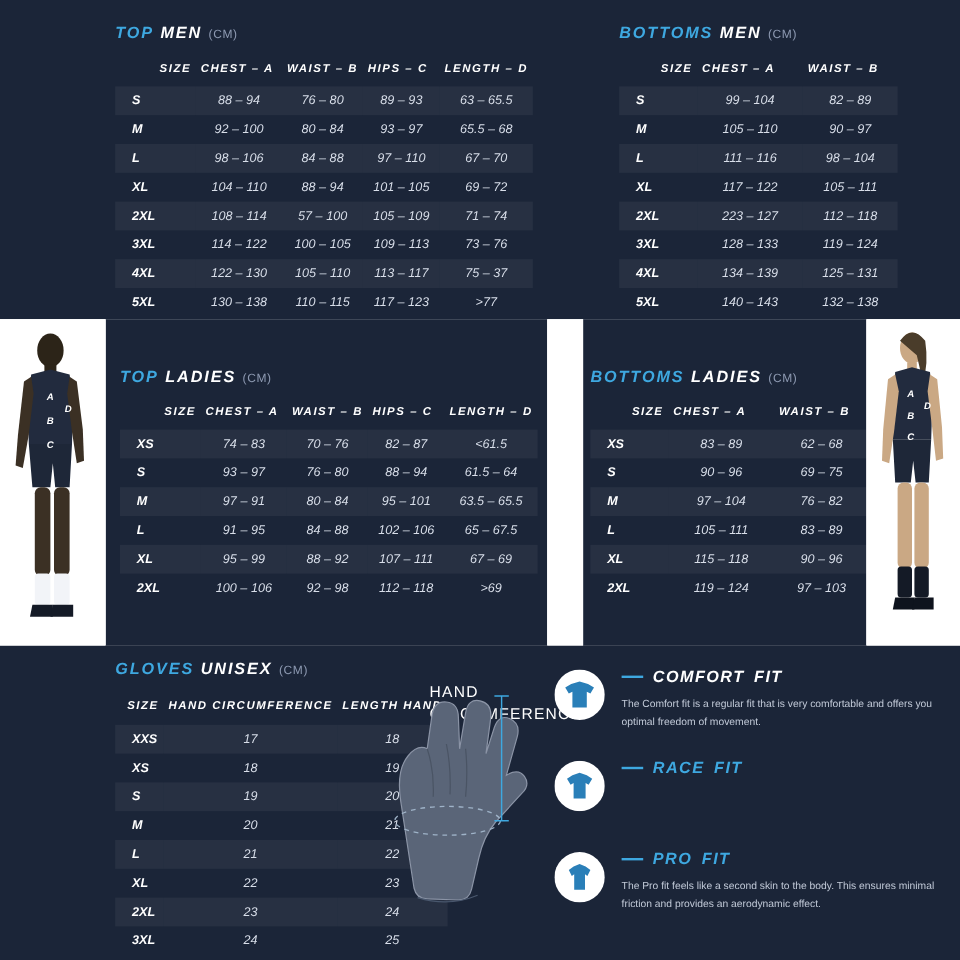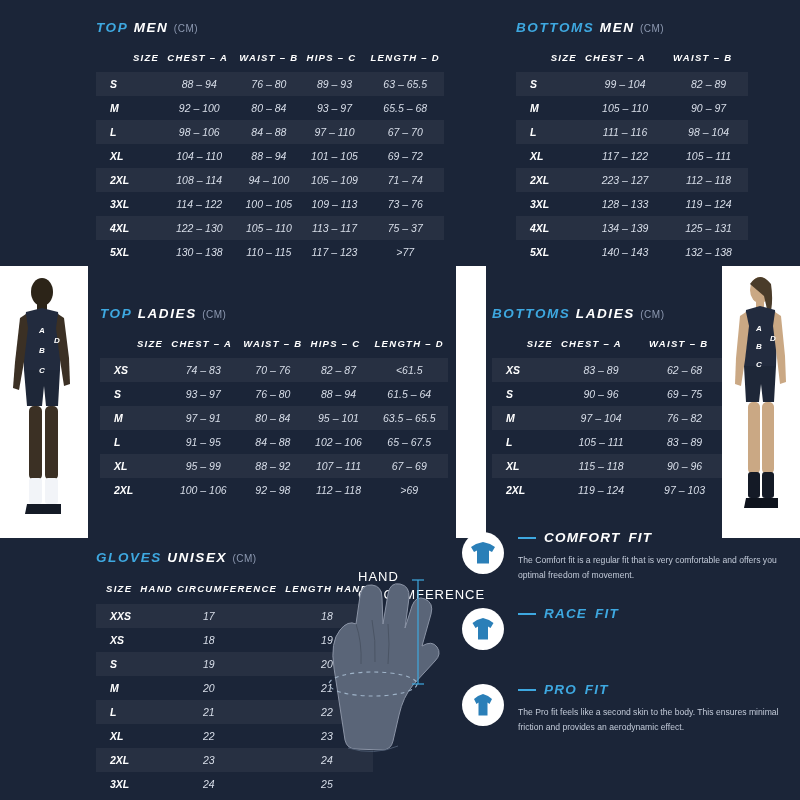--- a/index.html
+++ b/index.html
@@ -48,21 +48,21 @@
   
   .photo { position:absolute; top:266px; height:272px; overflow:hidden; background:#ffffff; }
   .photo-left { left:0; width:88px; }
   .photo-right { left:722px; width:78px; }
 
   
   .hand-wrap { position:absolute; left:300px; top:572px; width:150px; height:210px; }
   .hand-label { position:absolute; left:358px; top:568px; font-size:13px; font-weight:400; letter-spacing:1px; color:#ffffff; line-height:1.35; }
 
   
-  .fits { position:absolute; left:462px; top:530px; width:320px; }
+  .fits { position:absolute; left:462px; top:556px; width:320px; }
   .fit-row { position:relative; min-height:62px; margin-bottom:14px; padding-left:56px; }
   .fit-icon { position:absolute; left:0; top:2px; width:42px; height:42px; }
   .fit-head { display:flex; align-items:center; gap:8px; margin-bottom:8px; }
   .fit-dash { width:18px; height:2px; background:#3ea8e0; display:inline-block; }
   .fit-name { font-size:13.5px; letter-spacing:1.2px; font-weight:700; font-style:italic; color:#ffffff; white-space:nowrap; }
   .fit-name.blue { color:#3ea8e0; }
   .fit-desc { font-size:8.6px; line-height:1.75; color:#c2cad8; max-width:280px; }
 
   
   .mk { position:absolute; font-size:8px; font-weight:700; color:#fff; font-style:italic; }
@@ -173,21 +173,21 @@
         <tr>
             <td class="sizecell">XL</td>
             <td>104 – 110</td>
             <td>88 – 94</td>
             <td>101 – 105</td>
             <td>69 – 72</td>
           </tr>
         <tr>
             <td class="sizecell">2XL</td>
             <td>108 – 114</td>
-            <td>94 – 100</td>
+            <td>57 – 100</td>
             <td>105 – 109</td>
             <td>71 – 74</td>
           </tr>
         <tr>
             <td class="sizecell">3XL</td>
             <td>114 – 122</td>
             <td>100 – 105</td>
             <td>109 – 113</td>
             <td>73 – 76</td>
           </tr>

